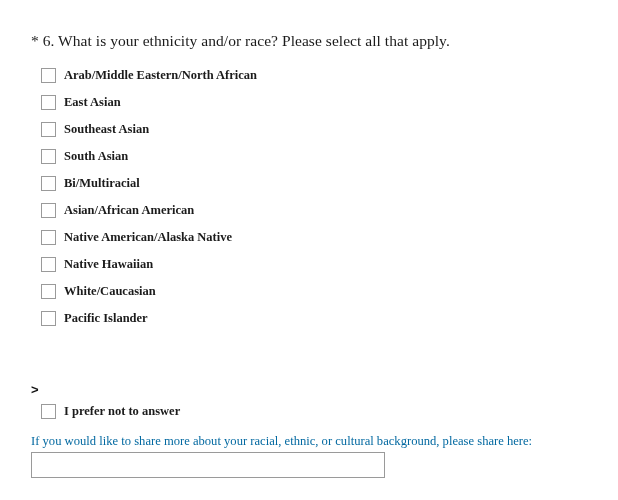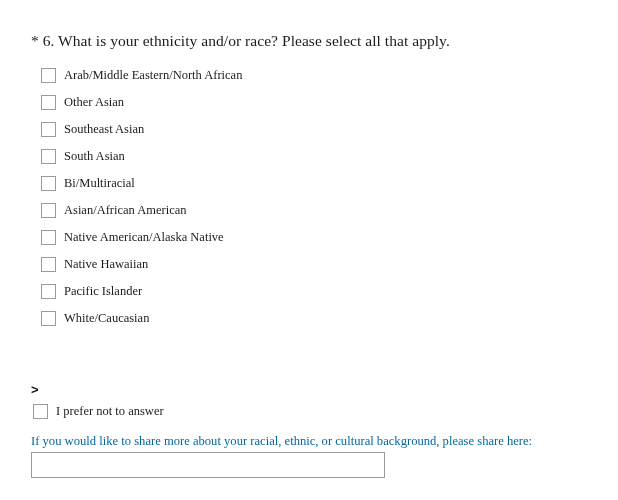--- a/index.html
+++ b/index.html
@@ -59,36 +59,37 @@
     flex: 0 0 auto;
     border-radius: 0;
   }
 
   .option-label {
     margin-left: 8px;
     font-size: 12.5px;
     line-height: 15px;
     color: #1b1b1b;
     white-space: nowrap;
+    font-weight: bold;
   }
 
   .caret-row {
     position: absolute;
     left: 31px;
     top: 382px;
     font-family: "Liberation Sans", sans-serif;
     font-size: 13px;
     font-weight: bold;
     line-height: 15px;
     color: #111111;
   }
 
   .optout-row {
     position: absolute;
-    left: 33px;
+    left: 41px;
     top: 404px;
     display: flex;
     align-items: center;
   }
 
   .followup-text {
     position: absolute;
     left: 31px;
     top: 433px;
     font-size: 12.6px;
@@ -123,21 +124,21 @@
 
   <div class="options-list">
 
     <div class="option-row">
       <span class="checkbox-box"></span>
       <span class="option-label">Arab/Middle Eastern/North African</span>
     </div>
 
     <div class="option-row">
       <span class="checkbox-box"></span>
-      <span class="option-label">Other Asian</span>
+      <span class="option-label">East Asian</span>
     </div>
 
     <div class="option-row">
       <span class="checkbox-box"></span>
       <span class="option-label">Southeast Asian</span>
     </div>
 
     <div class="option-row">
       <span class="checkbox-box"></span>
       <span class="option-label">South Asian</span>
@@ -159,26 +160,26 @@
       <span class="option-label">Native American/Alaska Native</span>
     </div>
 
     <div class="option-row">
       <span class="checkbox-box"></span>
       <span class="option-label">Native Hawaiian</span>
     </div>
 
     <div class="option-row">
       <span class="checkbox-box"></span>
-      <span class="option-label">Pacific Islander</span>
+      <span class="option-label">White/Caucasian</span>
     </div>
 
     <div class="option-row">
       <span class="checkbox-box"></span>
-      <span class="option-label">White/Caucasian</span>
+      <span class="option-label">Pacific Islander</span>
     </div>
 
 
   </div>
 
   <div class="caret-row">&gt;</div>
 
   <div class="optout-row">
     <span class="checkbox-box"></span>
     <span class="option-label">I prefer not to answer</span>

